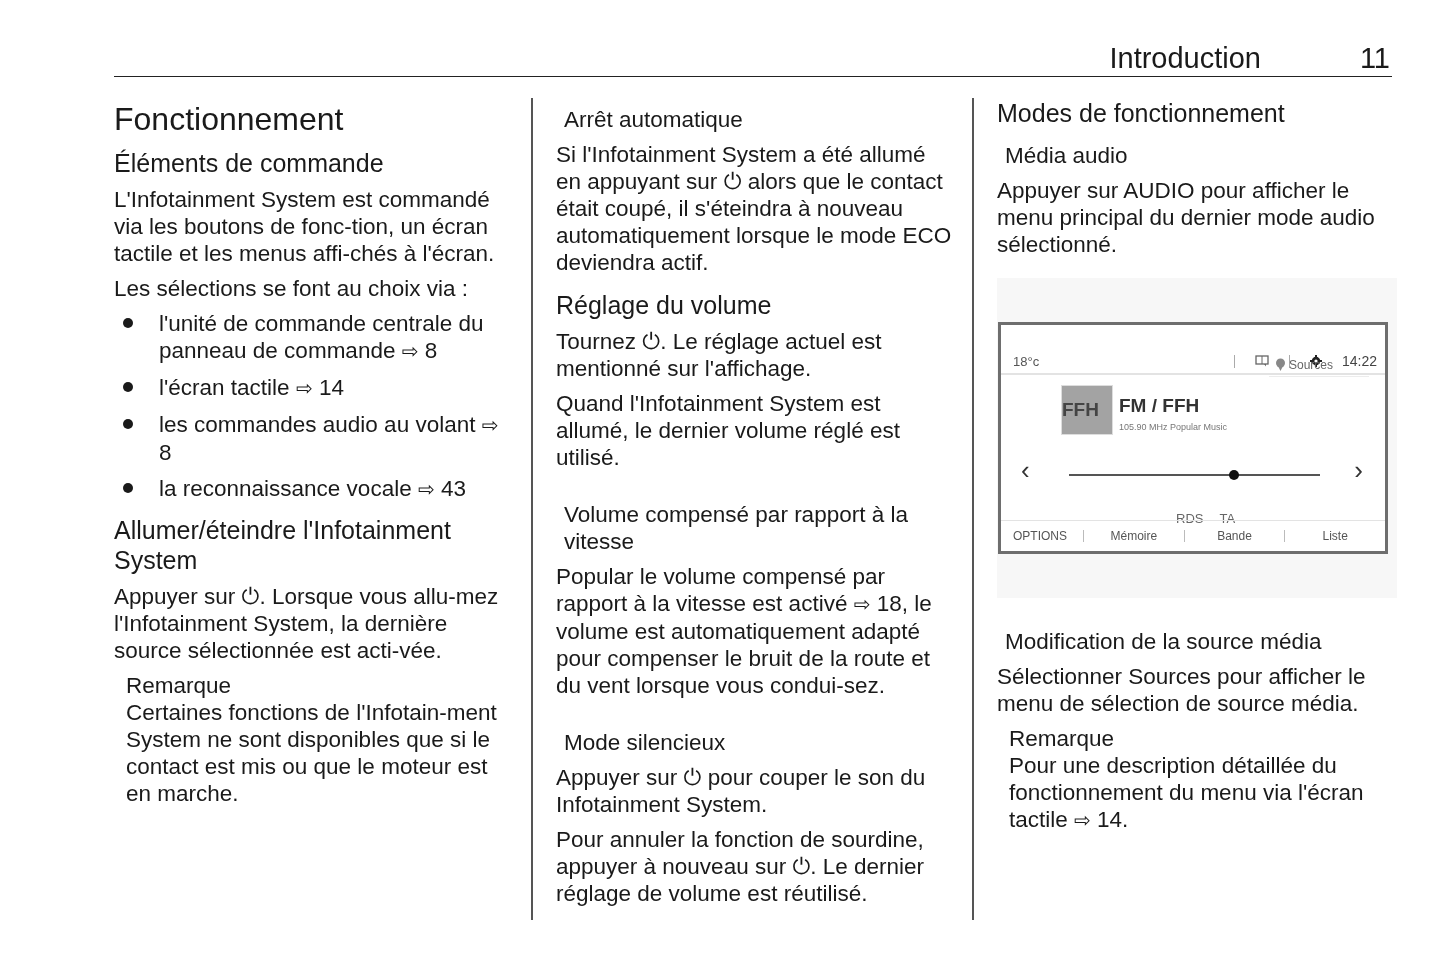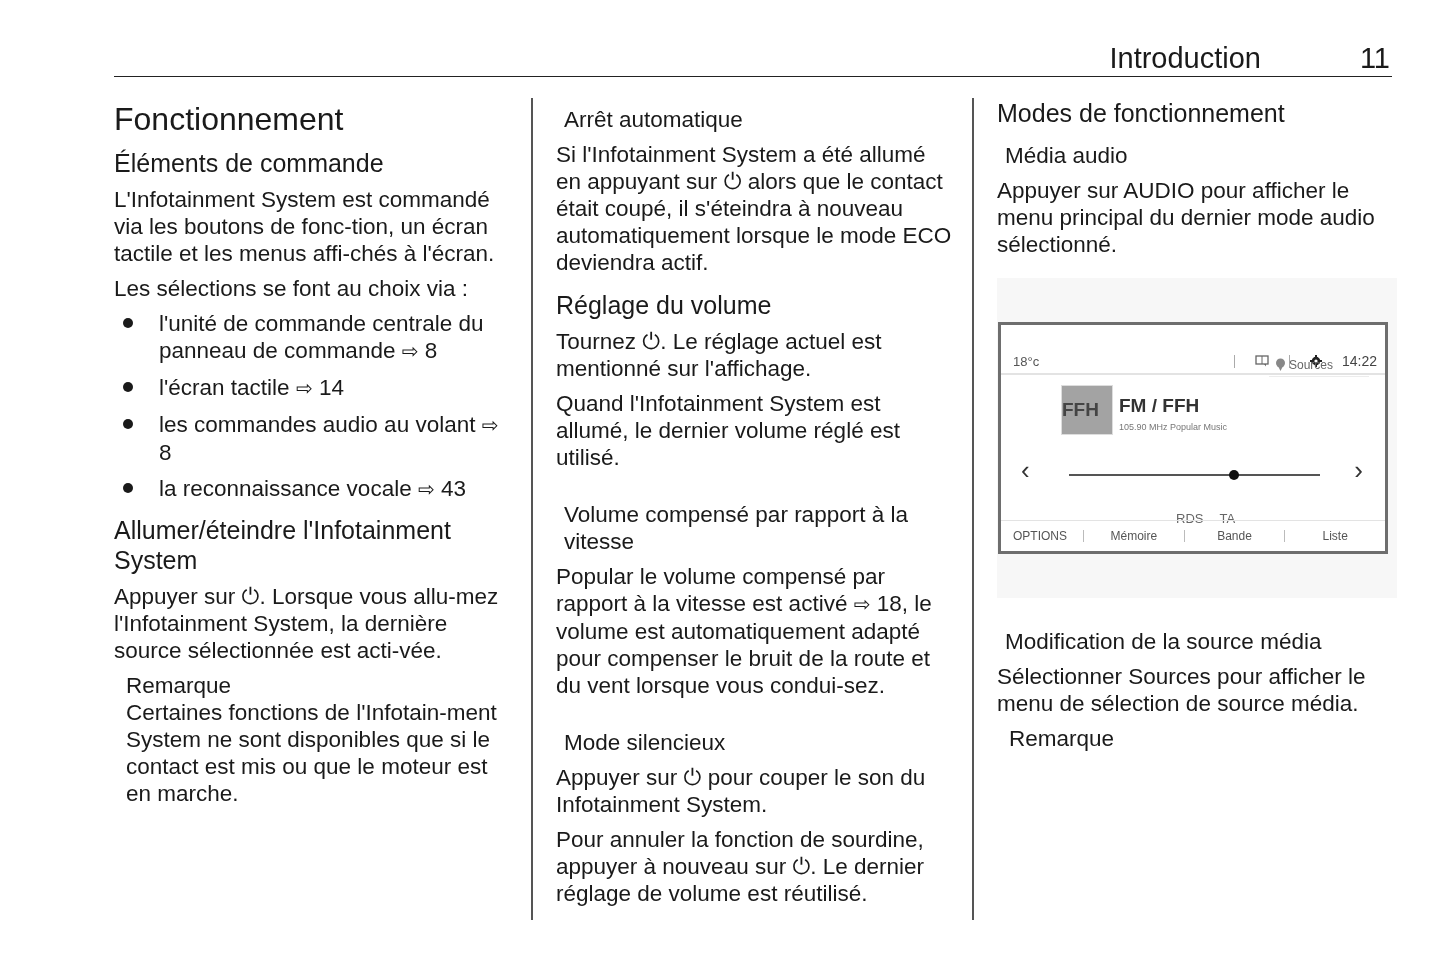--- a/index.html
+++ b/index.html
@@ -148,14 +148,15 @@
         <span class="scr-bsep"></span>
         <span class="scr-btn">Liste</span>
       </div>
     </div>
   </div>
 
   <h3>Modification de la source média</h3>
   <p>Sélectionner Sources pour afficher le menu de sélection de source média.</p>
   <div class="note">
     <p>Remarque</p>
+    <p><span>Pour une description détaillée du fonctionnement du menu via l'écran tactile</span> <span class="ref">⇨</span> <span>14</span>.</p>
   </div>
 </div>
 
 </body></html>

